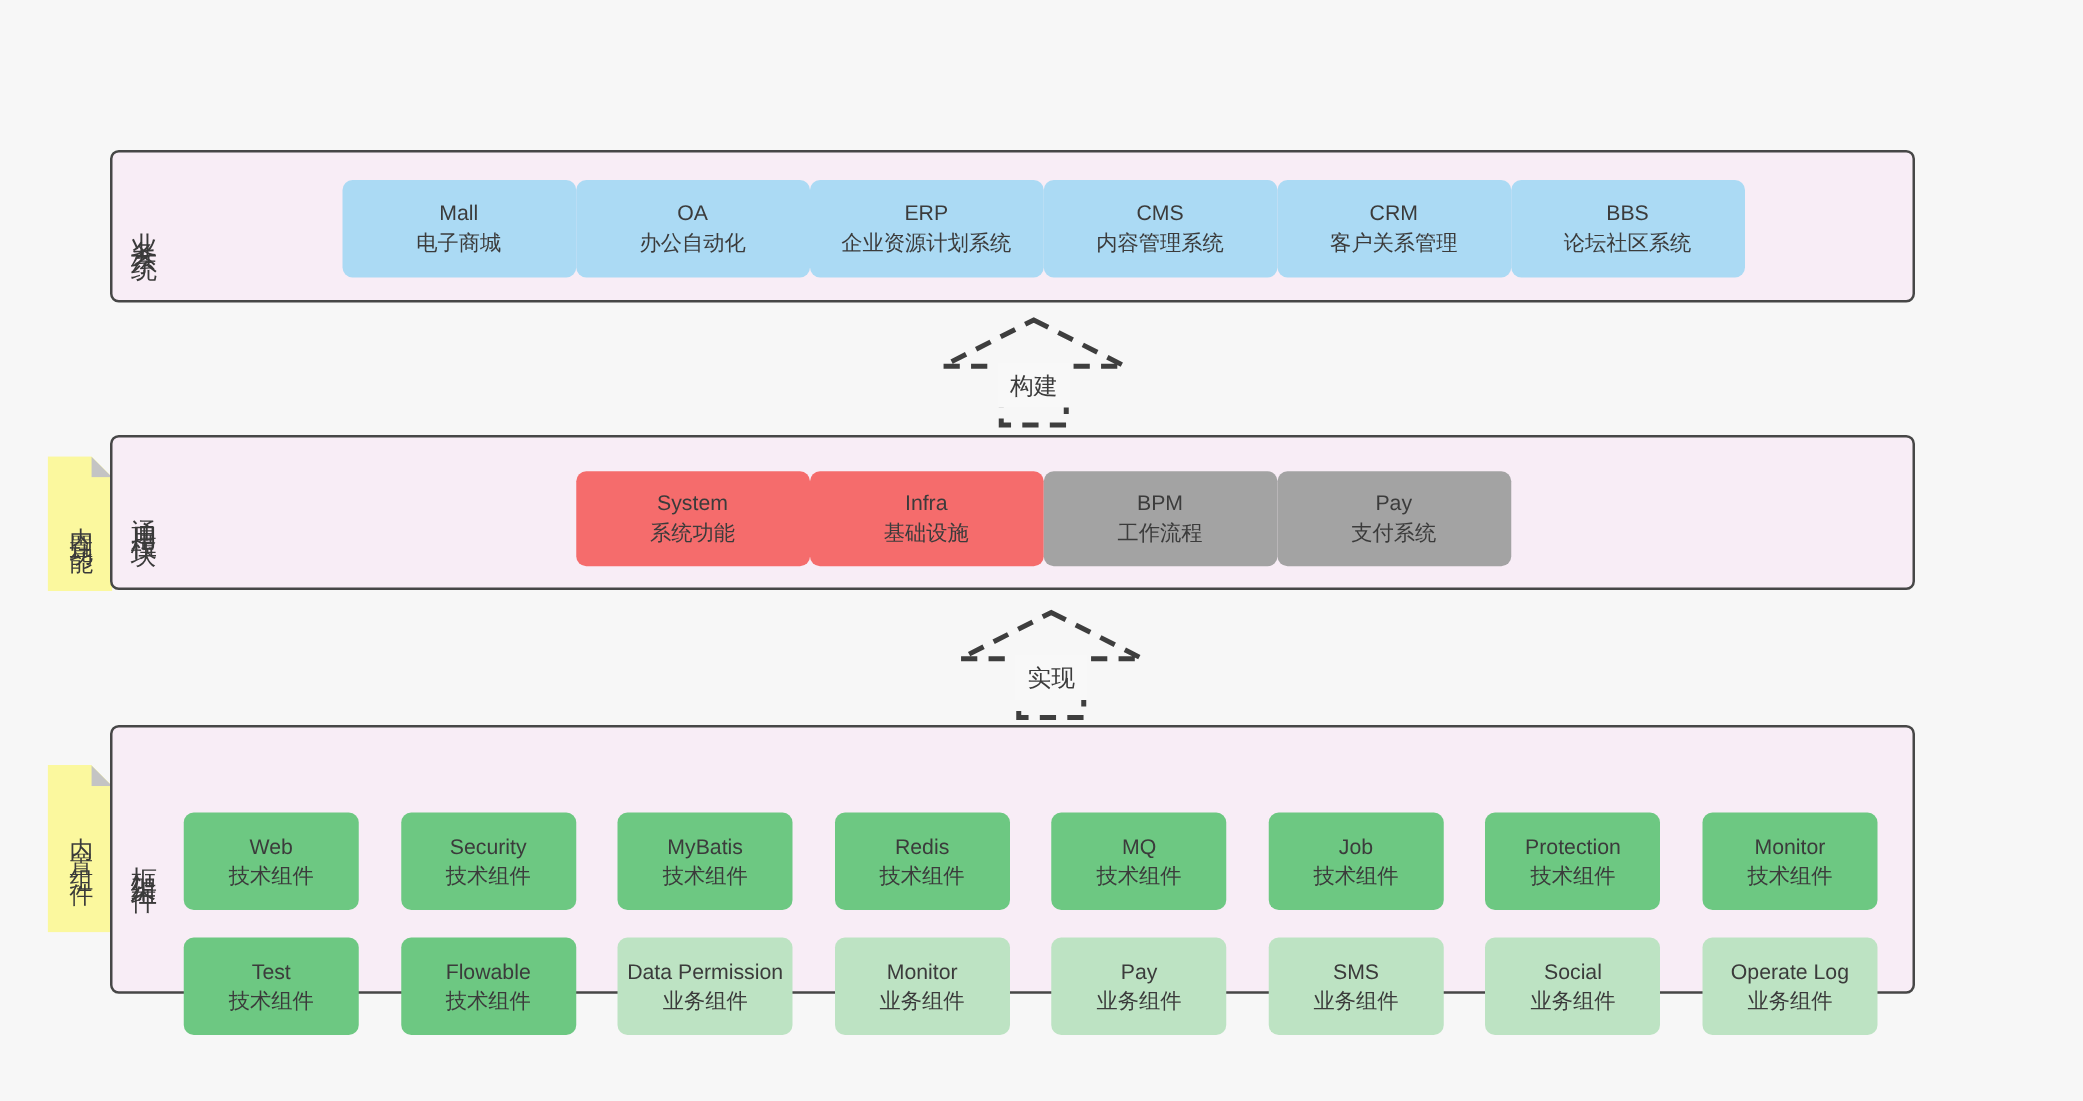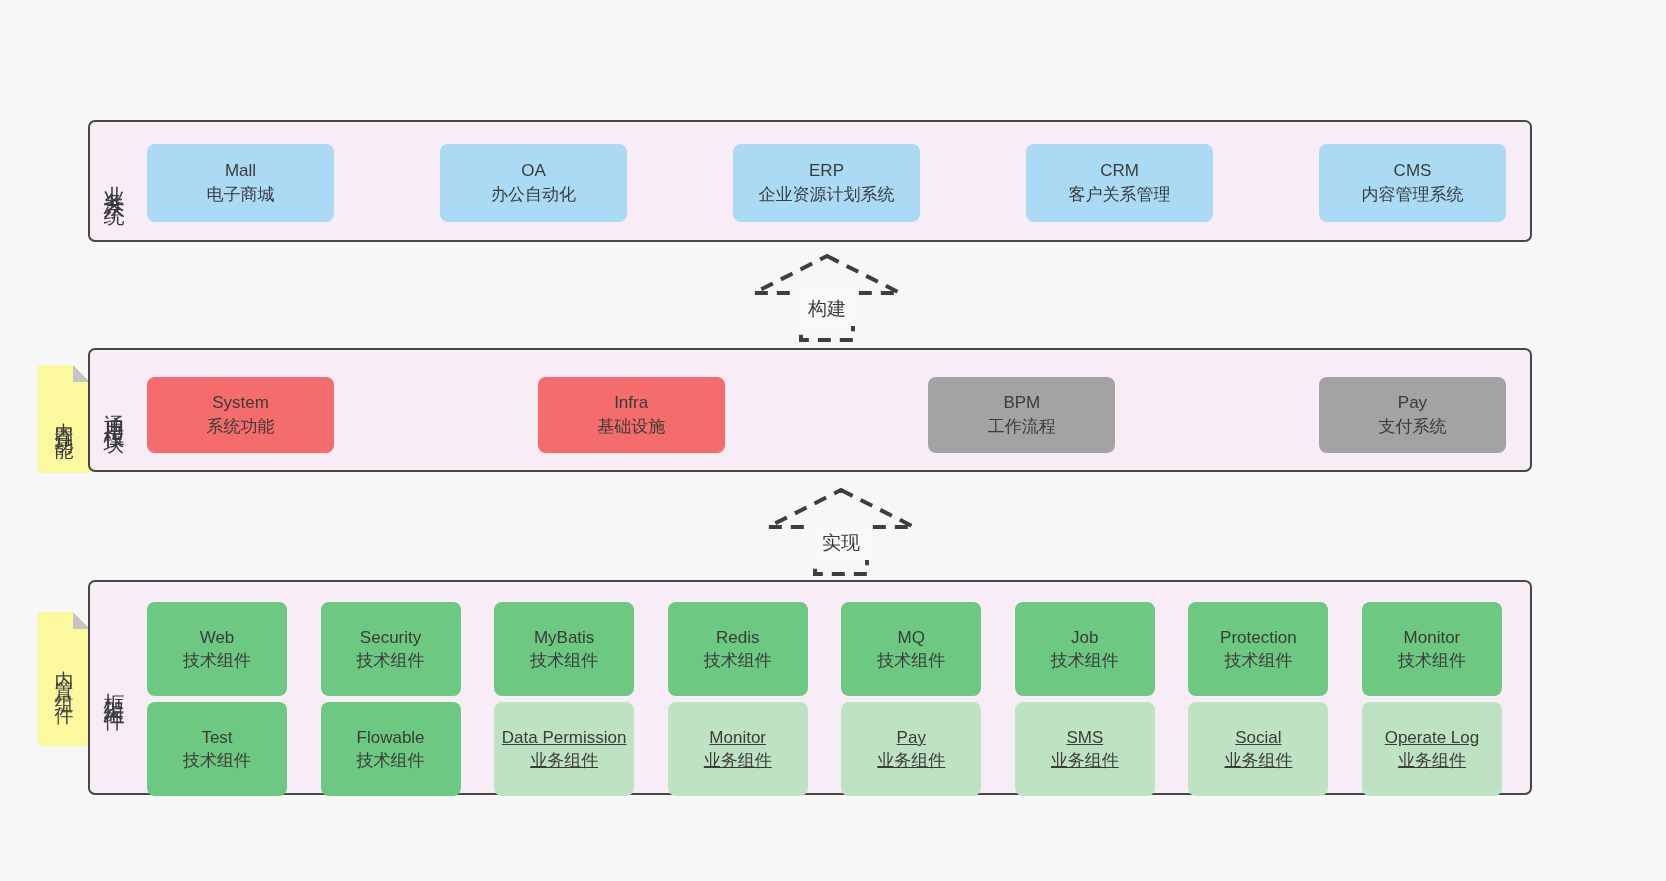--- a/index.html
+++ b/index.html
@@ -10,39 +10,39 @@
           border:2px solid #474747; border-radius:7px; box-sizing:border-box; z-index:2; }
   #band-business   { top:120px; height:122px; }
   #band-modules    { top:348px; height:124px; }
   #band-components { top:580px; height:215px; }
 
   .side-label { position:absolute; left:10px; top:50%; transform:translateY(-50%);
                 writing-mode:vertical-lr; text-orientation:upright;
                 font-size:21px; letter-spacing:6px; color:#3a3a3a; white-space:nowrap; }
 
   .row { position:absolute; display:flex; justify-content:space-between; }
-  .row-wide { left:57px; right:24px; }
+  .row-wide { left:57px; right:8px;justify-content:center; }
   .row-comp { left:57px; right:28px; }
   #band-business .row { top:22px; }
   #band-modules  .row { top:27px; }
   #band-components .row.r1 { top:20px; }
   #band-components .row.r2 { top:120px; }
 
   .node { border-radius:8px; display:flex; flex-direction:column; align-items:center;
           justify-content:center; text-align:center; color:#3b3b3b;
           font-size:17px; line-height:24px; box-sizing:border-box; padding:2px 4px; }
   .w187 { width:187px; height:78px; }
   #band-modules .w187 { height:76px; }
-  .w140 { width:140px; height:94px; line-height:23px; }
+  .w140 { width:140px; height:78px; line-height:23px;margin-top:48px; }
 
   .blue  { background:#abdaf4; }
   .red   { background:#f56c6c; }
   .pink  { background:#a3a3a3; }
   .green { background:#6dc882; }
-  .lightgreen { background:#bde3c3;text-decoration:underline; }
+  .lightgreen { background:#bde3c3; }
 
   
   .sticky { position:absolute; left:38px; width:52px; background:#fbf89e; z-index:1;
             clip-path:polygon(0 0, calc(100% - 17px) 0, 100% 17px, 100% 100%, 0 100%);
             display:flex; align-items:center; justify-content:center;
             color:#3a3a3a; font-size:19px; }
   .sticky .v { writing-mode:vertical-lr; text-orientation:upright; white-space:nowrap; }
   #sticky-modules    { top:365px; height:108px; }
   #sticky-modules .v { letter-spacing:6px; }
   #sticky-components { top:612px; height:134px; }
@@ -81,26 +81,30 @@
       </div>
       <div class="node blue w187">
         <span>OA</span>
         <span>办公自动化</span>
       </div>
       <div class="node blue w187">
         <span>ERP</span>
         <span>企业资源计划系统</span>
       </div>
       <div class="node blue w187">
+        <span>CMS</span>
+        <span>内容管理系统</span>
+      </div>
+      <div class="node blue w187">
         <span>CRM</span>
         <span>客户关系管理</span>
       </div>
       <div class="node blue w187">
-        <span>CMS</span>
-        <span>内容管理系统</span>
+        <span>BBS</span>
+        <span>论坛社区系统</span>
       </div>
     </div>
   </section>
 
   <svg class="arrow" id="arrow-build" viewBox="0 0 170 92">
     <polygon points="85,4 158,41 111,41 111,88 59,88 59,41 12,41"></polygon>
     <rect x="56" y="38" width="58" height="36"></rect>
     <text x="85" y="63" text-anchor="middle">构建</text>
   </svg>
 

